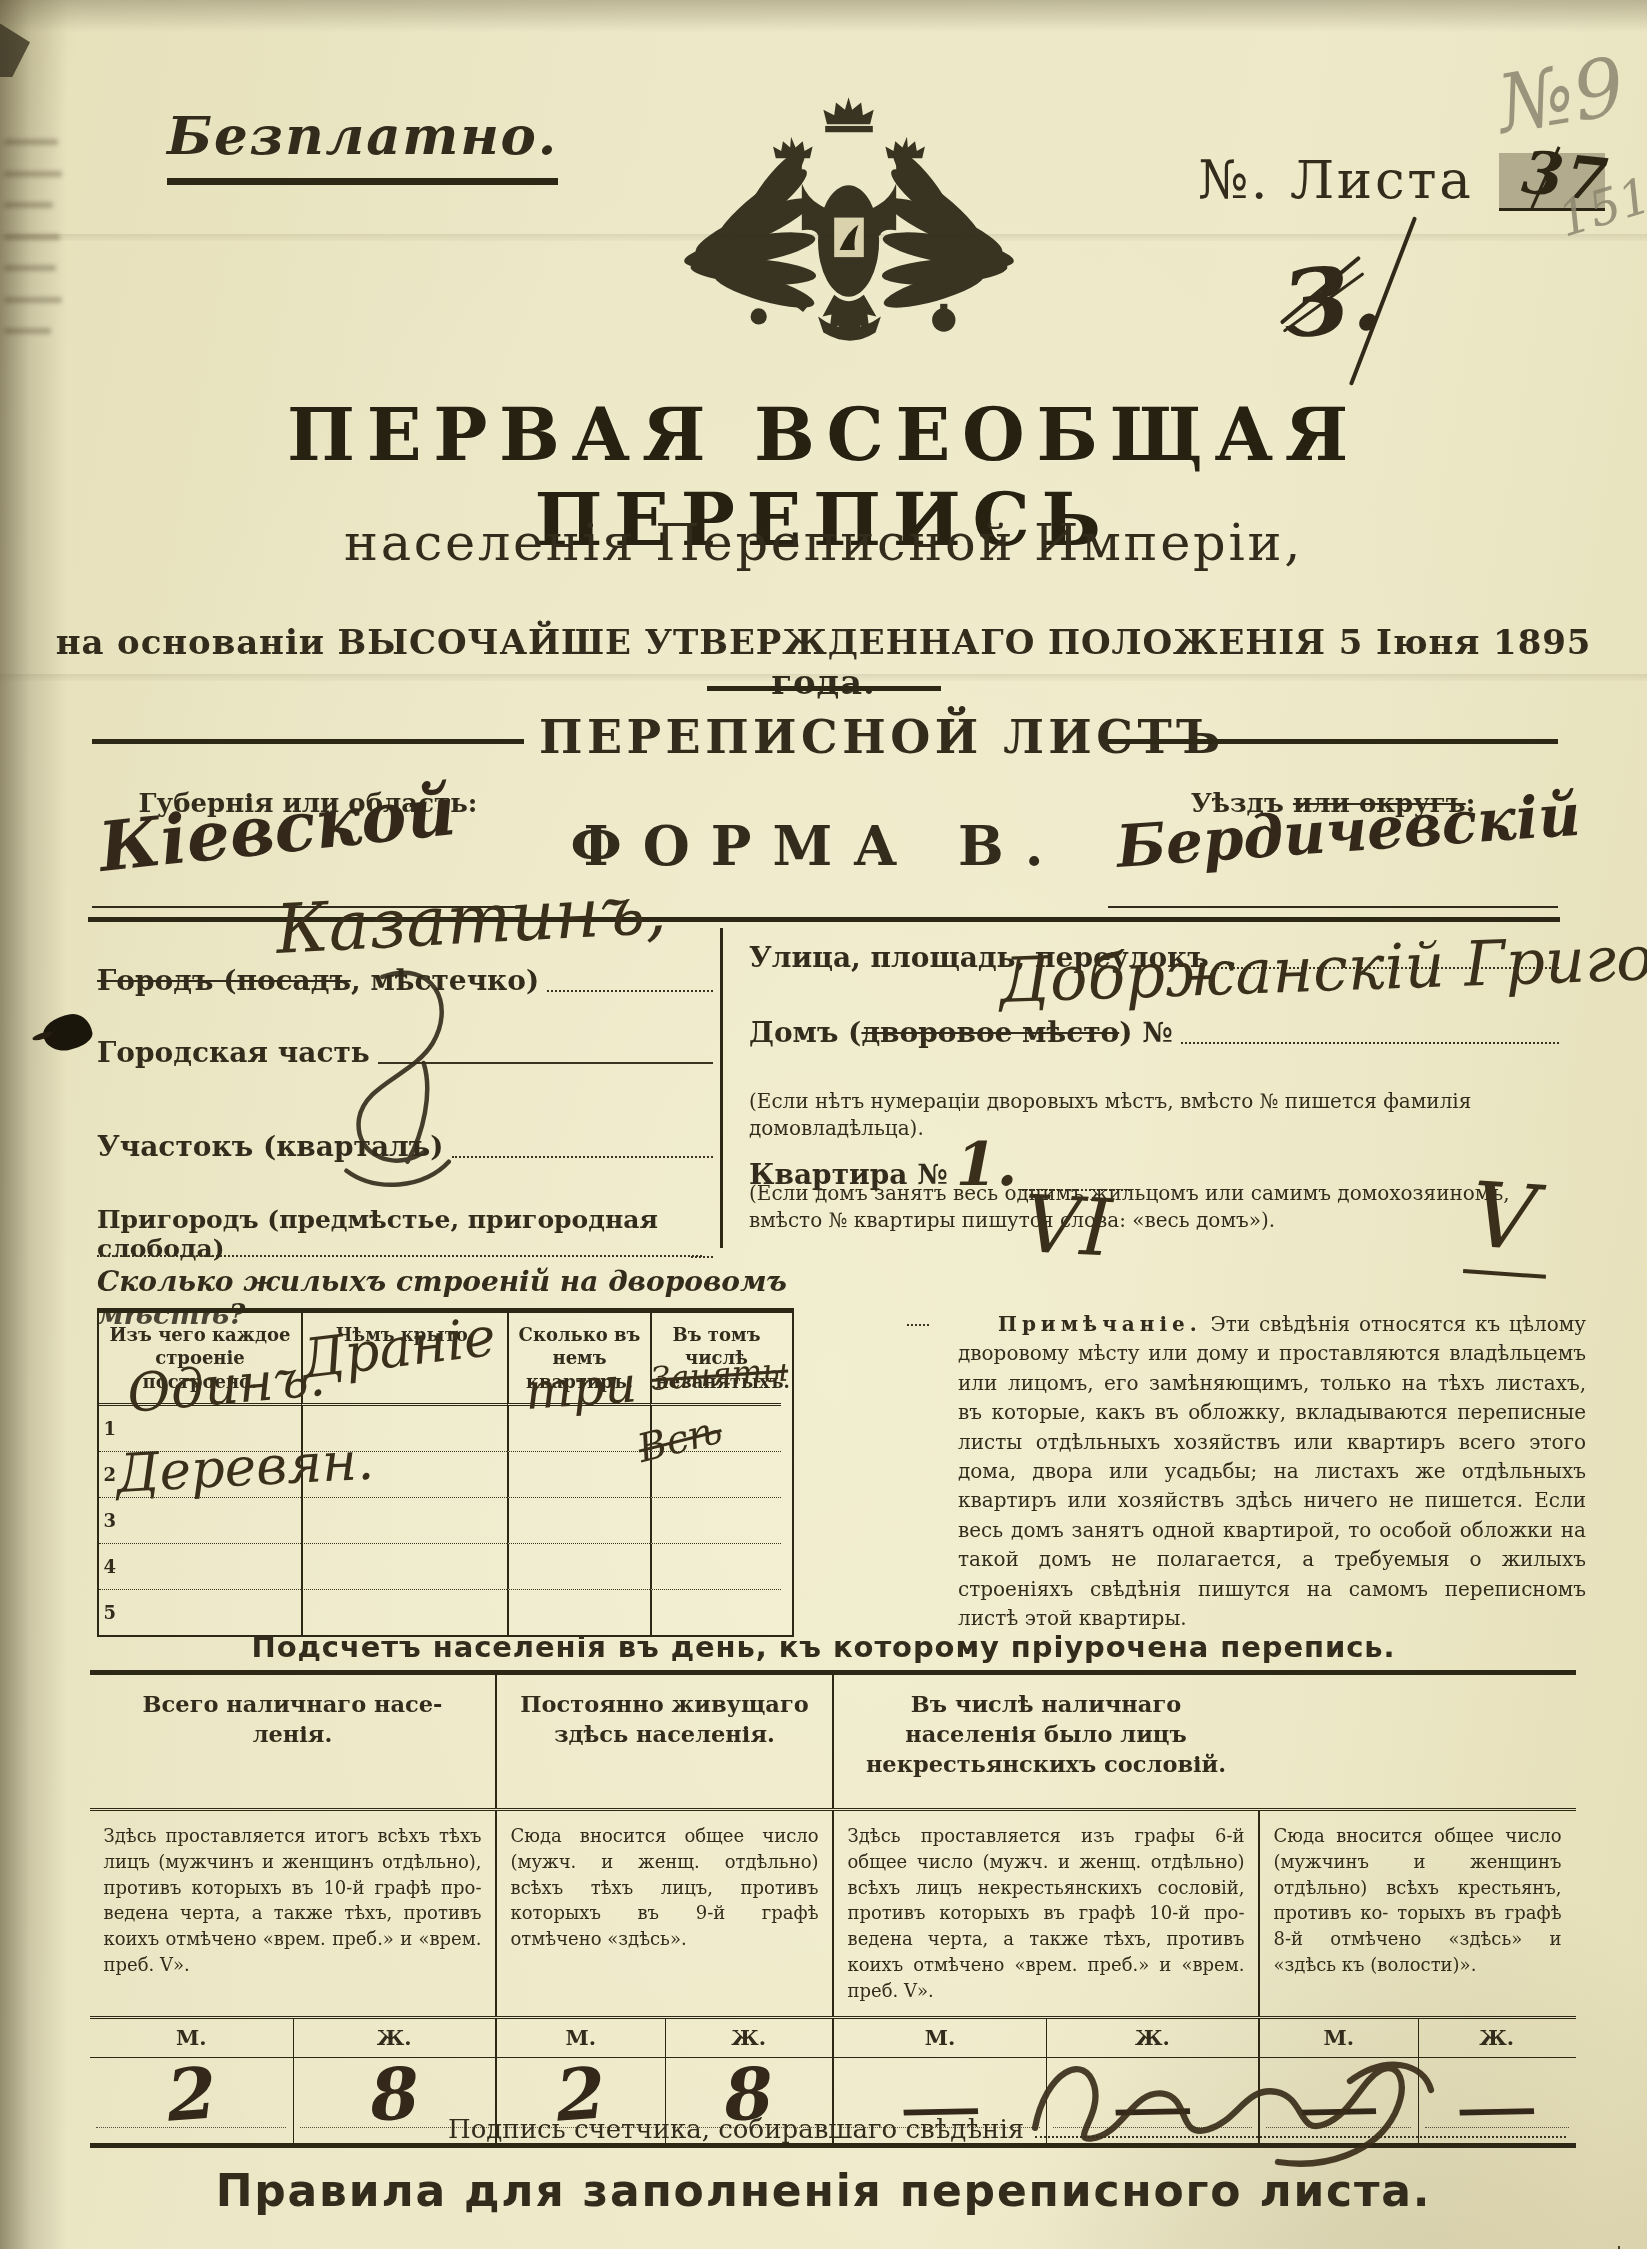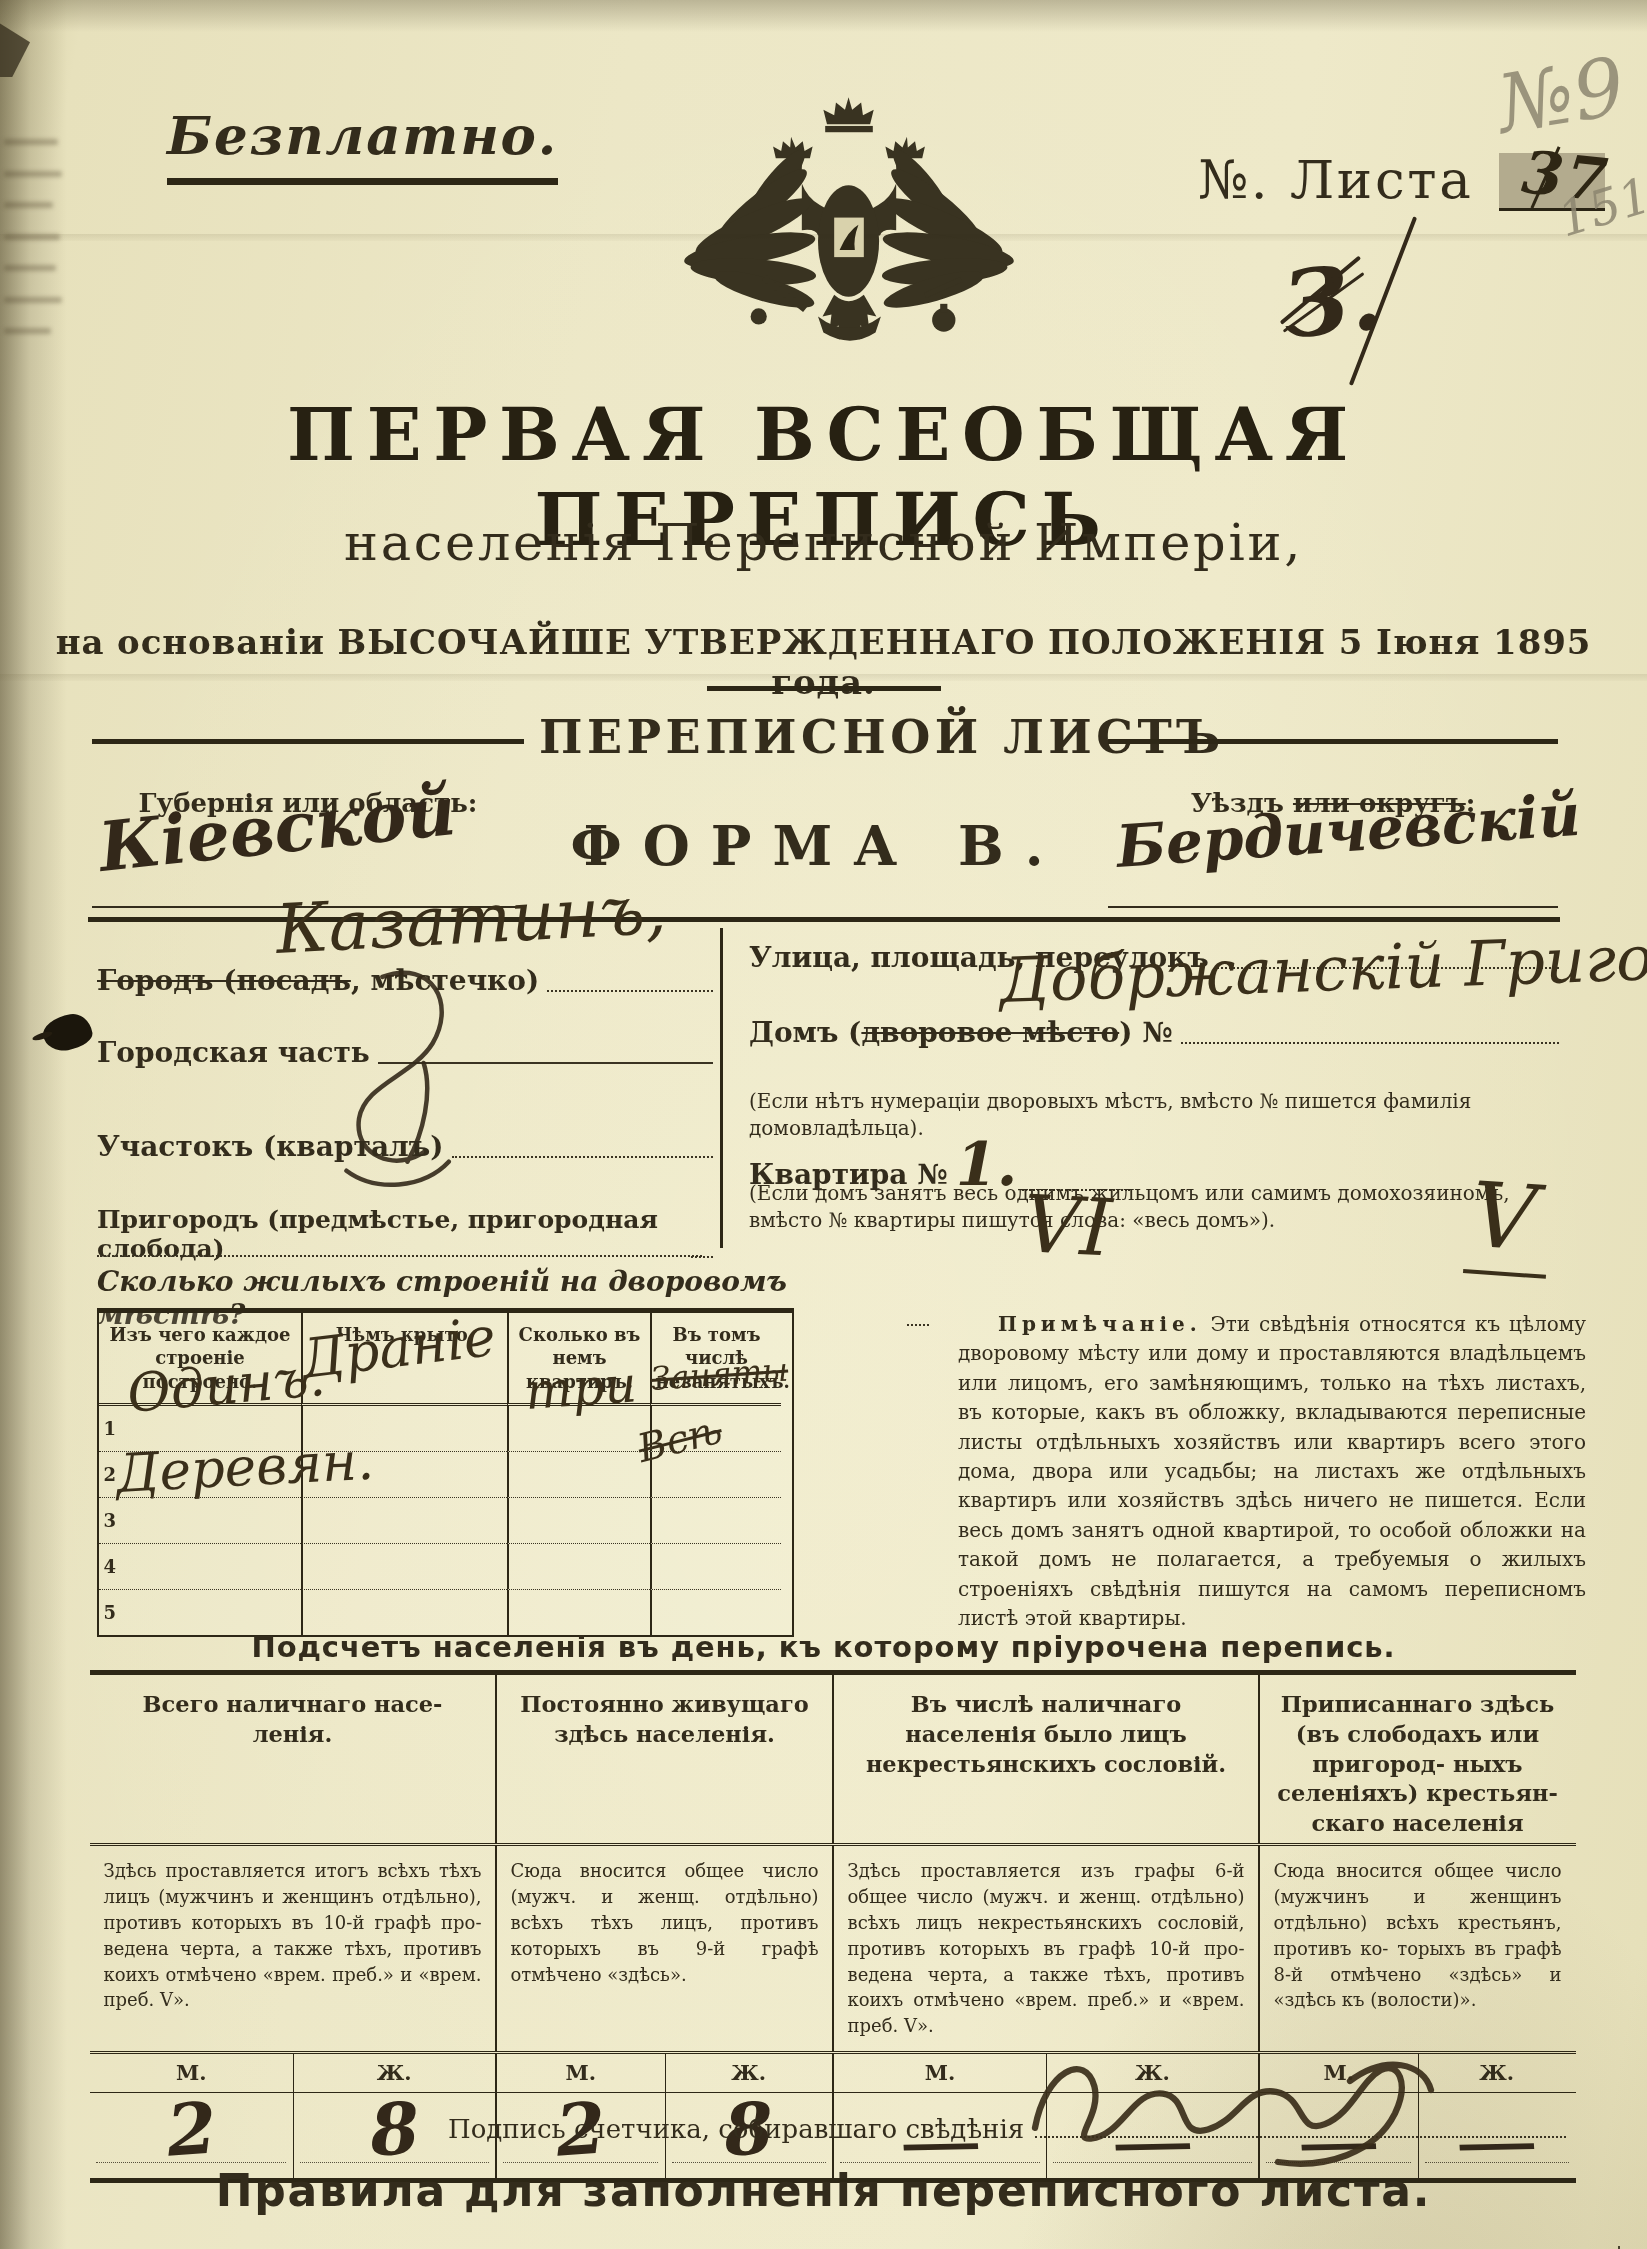--- a/index.html
+++ b/index.html
@@ -342,21 +342,20 @@
     <span>Эти свѣдѣнія относятся къ цѣлому дворовому мѣсту или дому и проставляются владѣльцемъ или лицомъ, его замѣняющимъ, только на тѣхъ листахъ, въ которые, какъ въ обложку, вкладываются переписные листы отдѣльныхъ хозяйствъ или квартиръ всего этого дома, двора или усадьбы; на листахъ же отдѣльныхъ квартиръ или хозяйствъ здѣсь ничего не пишется. Если весь домъ занятъ одной квартирой, то особой обложки на такой домъ не полагается, а требуемыя о жилыхъ строеніяхъ свѣдѣнія пишутся на самомъ переписномъ листѣ этой квартиры.</span>
   </div>
 
   <div class="abs center cheading">Подсчетъ населенія въ день, къ которому пріурочена перепись.</div>
 
   <div class="abs ctable">
     <div class="crow titles">
       <div class="ct">Всего наличнаго насе- ленія.</div>
       <div class="ct">Постоянно живущаго здѣсь населенія.</div>
       <div class="ct">Въ числѣ наличнаго населенія было лицъ некрестьянскихъ сословій.</div>
-      <div class="ct">Приписаннаго здѣсь (въ слободахъ или пригород- ныхъ селеніяхъ) крестьян- скаго населенія</div>
     </div>
     <div class="crow descs">
       <div class="cd">Здѣсь проставляется итогъ всѣхъ тѣхъ лицъ (мужчинъ и женщинъ отдѣльно), противъ которыхъ въ 10-й графѣ про- ведена черта, а также тѣхъ, противъ коихъ отмѣчено «врем. преб.» и «врем. преб. V».</div>
       <div class="cd">Сюда вносится общее число (мужч. и женщ. отдѣльно) всѣхъ тѣхъ лицъ, противъ которыхъ въ 9-й графѣ отмѣчено «здѣсь».</div>
       <div class="cd">Здѣсь проставляется изъ графы 6-й общее число (мужч. и женщ. отдѣльно) всѣхъ лицъ некрестьянскихъ сословій, противъ которыхъ въ графѣ 10-й про- ведена черта, а также тѣхъ, противъ коихъ отмѣчено «врем. преб.» и «врем. преб. V».</div>
       <div class="cd">Сюда вносится общее число (мужчинъ и женщинъ отдѣльно) всѣхъ крестьянъ, противъ ко- торыхъ въ графѣ 8-й отмѣчено «здѣсь» и «здѣсь къ (волости)».</div>
     </div>
     <div class="crow mj">
       <div class="split">
           <span>М.</span>

